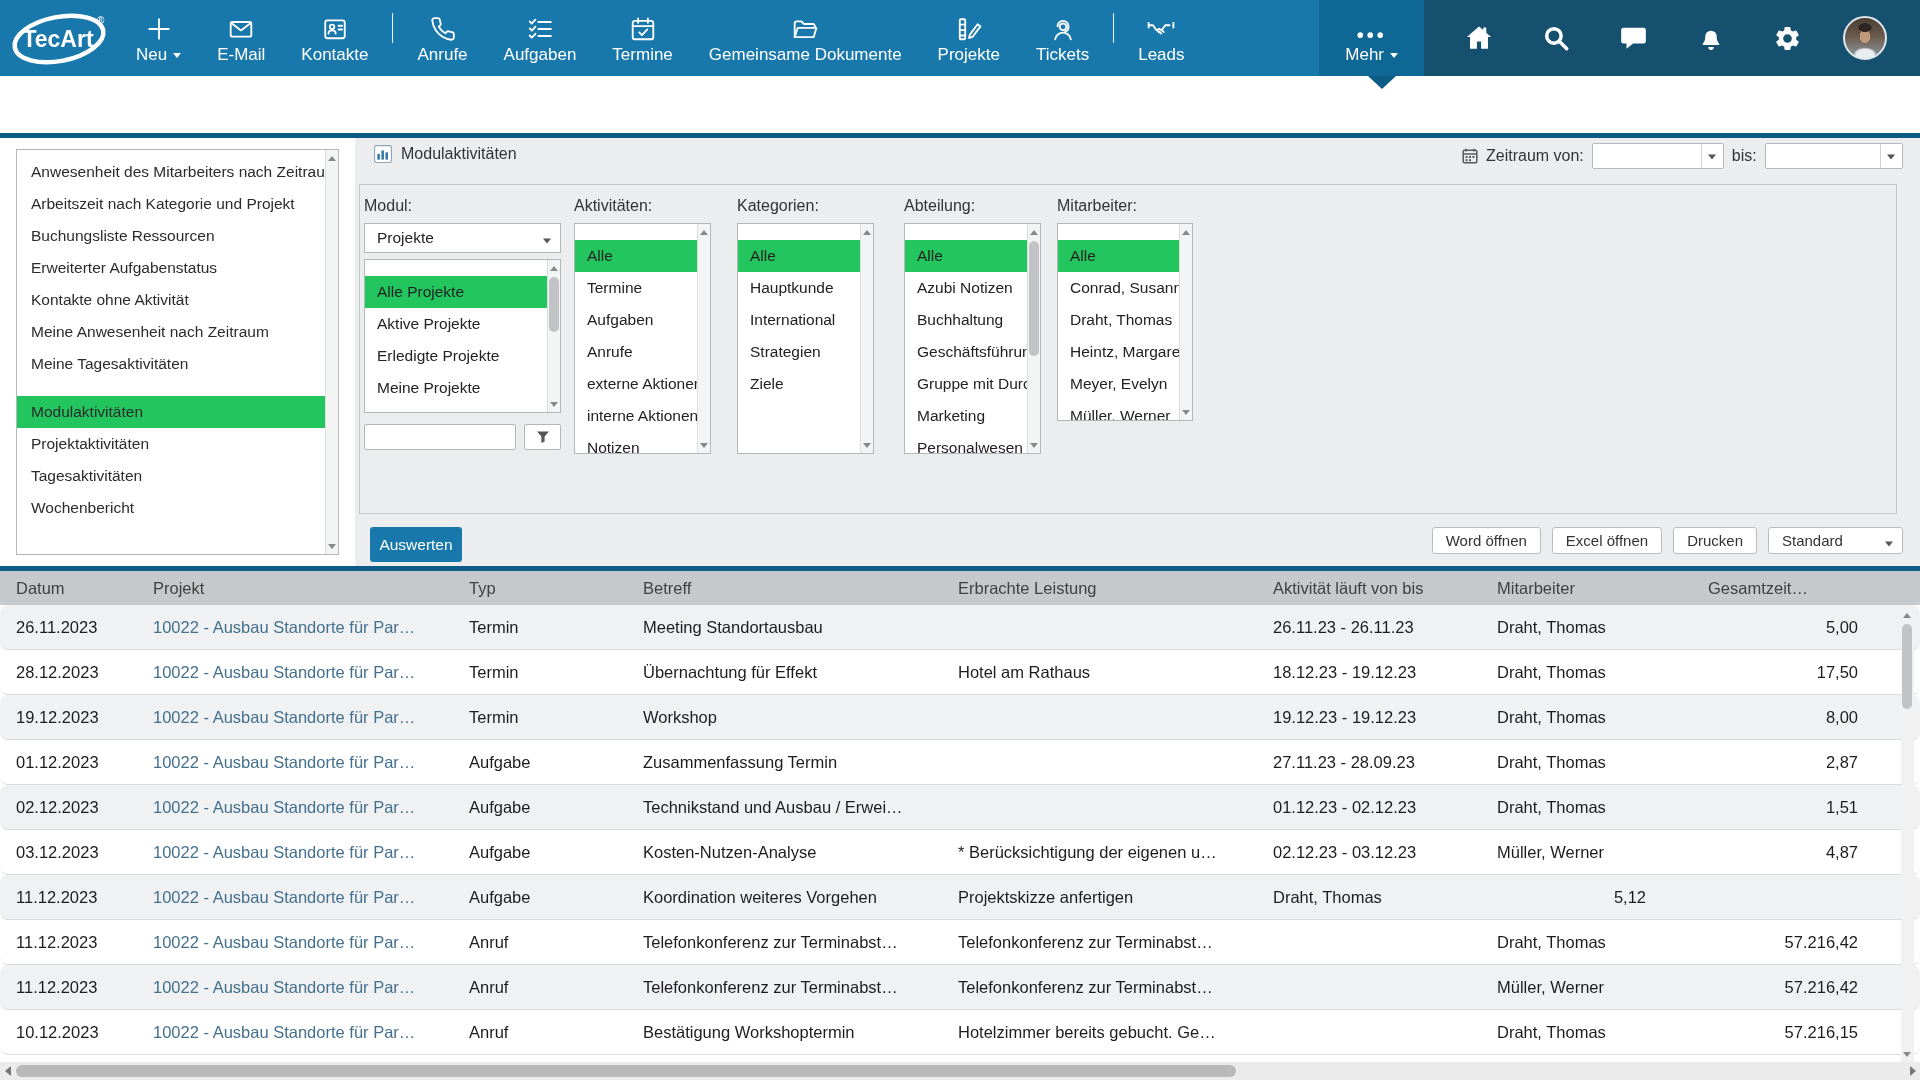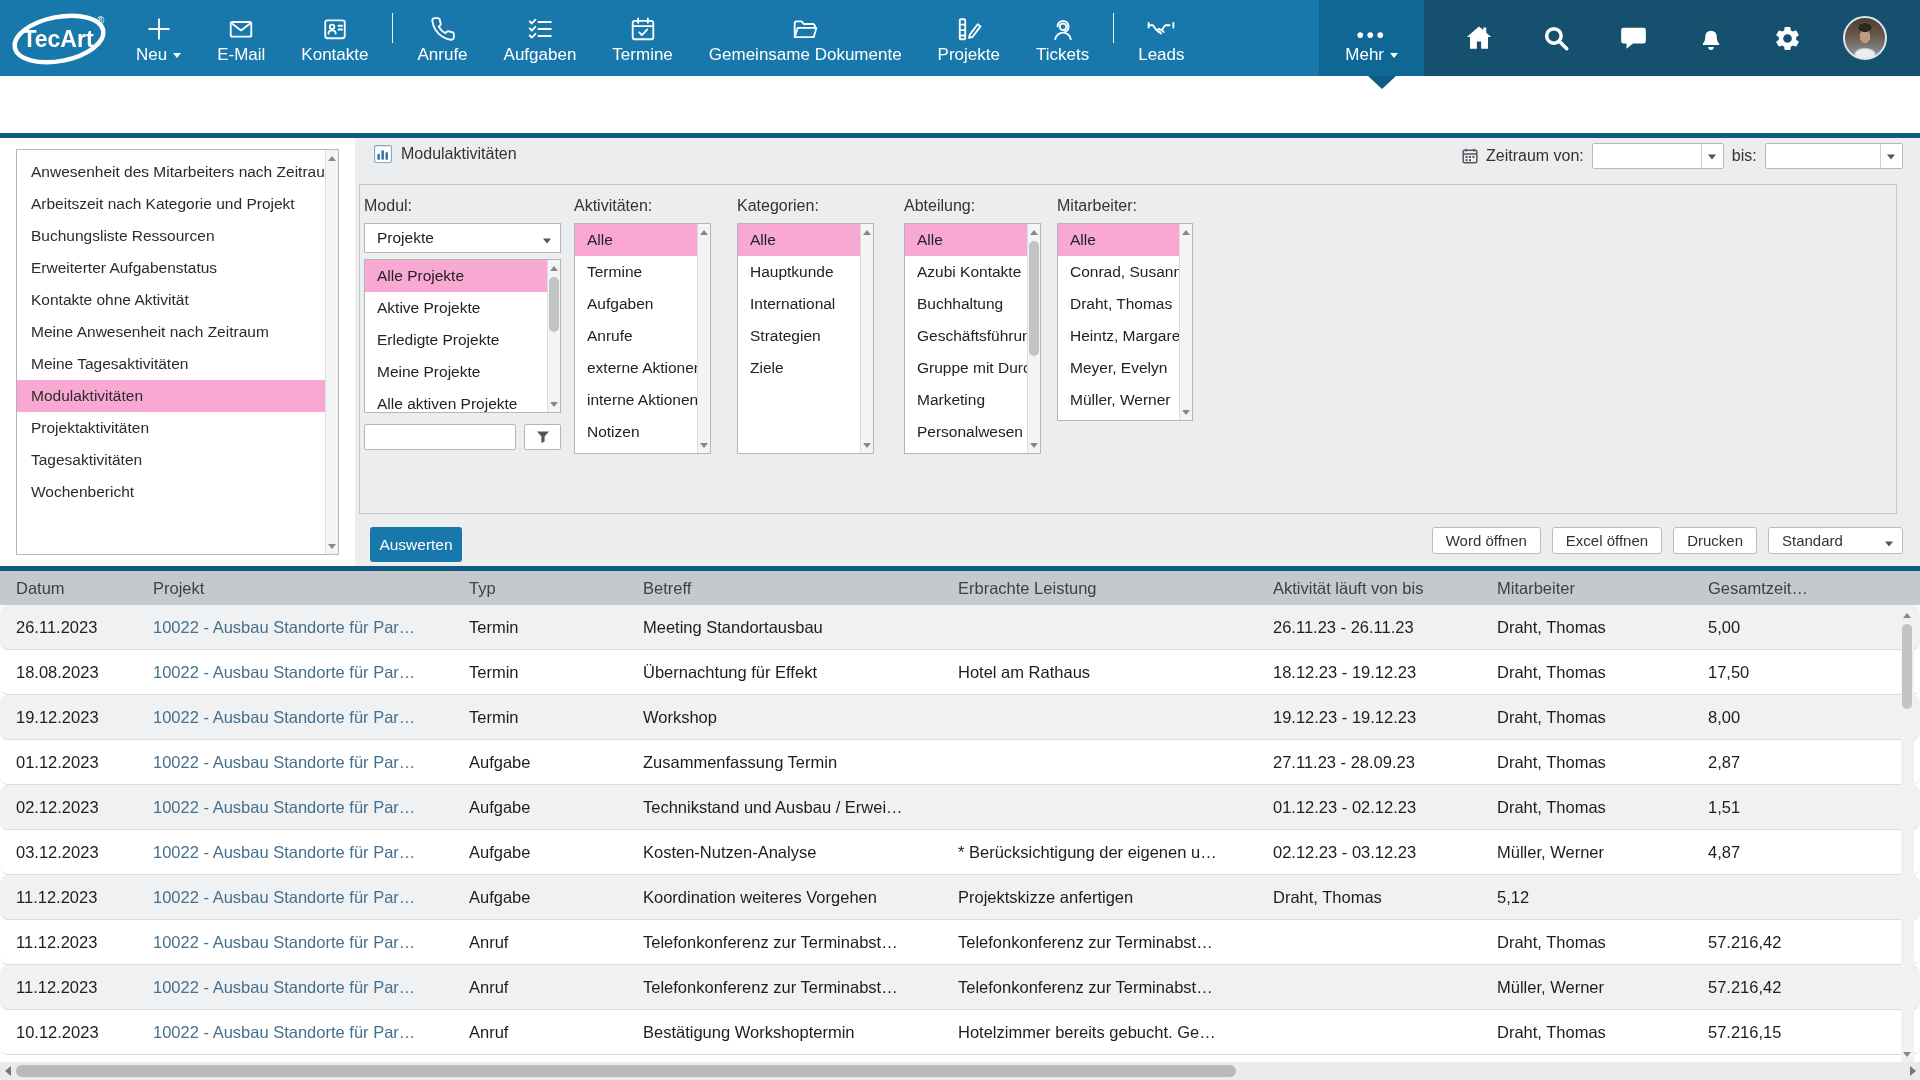--- a/index.html
+++ b/index.html
@@ -61,21 +61,21 @@
              transform:translateY(2.5px); }
   .filterbox { position:absolute; top:184px; left:359px; width:1538px; height:330px;
                border:1px solid #c3c7ca;text-decoration:underline; }
   .flabel { position:absolute; top:12px; font-size:16px; color:#333; }
   .fselect { position:absolute; height:30px; background:#fff; border:1px solid #b3b7ba;
              line-height:28px; padding-left:12px; font-size:15.5px; color:#222; cursor:pointer; }
   .fselect .caret-d { position:absolute; right:9px; top:12px; }
   .flist { position:absolute; background:#fff; border:1px solid #b3b7ba; overflow:hidden; }
   .fopt { height:32px; line-height:32px; padding-left:12px; margin-right:13px;
           font-size:15.5px; white-space:nowrap; overflow:hidden; color:#222; cursor:pointer; }
-  .selected { background:#f9a8d4; }
+  .selected { background:#22c55e;margin-top:16px; }
   .finput { position:absolute; height:26px; background:#fff; border:1px solid #b3b7ba;
             border-radius:2px; font-size:15px; padding:0 6px; }
   .fbtn-funnel { position:absolute; width:37px; height:26px; background:#fff;
                  border:1px solid #b3b7ba; border-radius:2px; display:flex; align-items:center;
                  justify-content:center; cursor:pointer; }
 
   
   .vscroll { position:absolute; top:0; right:0; bottom:0; width:13px; background:#f3f4f4;
              border-left:1px solid #ddd; }
   .sb-btn { position:absolute; left:0; width:12px; height:14px; display:flex;
@@ -106,21 +106,21 @@
   .tgrid { display:grid; grid-template-columns:153px 316px 174px 315px 315px 224px 211px 1fr; }
   .thead { position:absolute; top:566px; left:0; width:1920px; height:39px; background:#c6c9cb;
            border-top:5px solid #0d5c86; align-items:center; font-size:16.5px; color:#404040; }
   .th, .td { white-space:nowrap; overflow:hidden; }
   .c0 { padding-left:16px; }
   .tbody { position:absolute; top:605px; left:0; width:1920px; }
   .trow { height:45px; line-height:44px; border-bottom:1px solid #dbdcdd; font-size:16.5px;
           color:#1d1d1d; background:#fff;border-radius:8px; }
   .trow:nth-child(odd) { background:#f0f1f3; }
   .td.c1 { color:#44708e; cursor:pointer; }
-  .td.c7, .th.c7h { padding-right:84px; }
+  .td.c7, .th.c7h { text-align:right; padding-right:62px; }
   .th.c7h { text-align:left; padding-right:0; }
 
   .tbl-vscroll { position:absolute; top:607px; left:1901px; width:13px; height:455px;
                  background:#f1f1f1; }
   .hscroll { position:absolute; top:1062px; left:0; width:1920px; height:18px; background:#ebebeb; }
   .hs-btn { position:absolute; top:0; width:16px; height:18px; display:flex; align-items:center; justify-content:center; }
   .hs-left { left:0; } .hs-right { right:0; }
   .hs-left::before { content:""; border:5px solid transparent; border-right:6px solid #777; transform:translateX(-3px);}
   .hs-right::before { content:""; border:5px solid transparent; border-left:6px solid #777; transform:translateX(3px);}
   .hthumb { position:absolute; top:3px; left:16px; width:1220px; height:12px; background:#b9b9b9; border-radius:6px; }
@@ -409,21 +409,21 @@
       <div class="fopt">Ziele</div>
     <div class="vscroll">
       <div class="sb-btn sb-up"></div>
       <div class="sb-btn sb-down"></div>
     </div>
   </div>
 
   <div class="flabel" style="left:544px">Abteilung:</div>
   <div class="flist" style="left:544px;top:38px;width:137px;height:231px">
     <div class="fopt selected">Alle</div>
-      <div class="fopt">Azubi Kontakte</div>
+      <div class="fopt">Azubi Notizen</div>
       <div class="fopt">Buchhaltung</div>
       <div class="fopt">Geschäftsführung</div>
       <div class="fopt">Gruppe mit Durch</div>
       <div class="fopt">Marketing</div>
       <div class="fopt">Personalwesen</div>
     <div class="vscroll">
       <div class="sb-btn sb-up"></div>
       <div class="sthumb" style="top:17px;height:115px"></div>
       <div class="sb-btn sb-down"></div>
     </div>
@@ -471,21 +471,21 @@
     <div class="td c0">26.11.2023</div>
     <div class="td c1">10022 - Ausbau Standorte für Par…</div>
     <div class="td">Termin</div>
     <div class="td">Meeting Standortausbau</div>
     <div class="td"></div>
     <div class="td">26.11.23 - 26.11.23</div>
     <div class="td">Draht, Thomas</div>
     <div class="td c7">5,00</div>
   </div>
     <div class="trow tgrid">
-    <div class="td c0">18.08.2023</div>
+    <div class="td c0">28.12.2023</div>
     <div class="td c1">10022 - Ausbau Standorte für Par…</div>
     <div class="td">Termin</div>
     <div class="td">Übernachtung für Effekt</div>
     <div class="td">Hotel am Rathaus</div>
     <div class="td">18.12.23 - 19.12.23</div>
     <div class="td">Draht, Thomas</div>
     <div class="td c7">17,50</div>
   </div>
     <div class="trow tgrid">
     <div class="td c0">19.12.2023</div>

